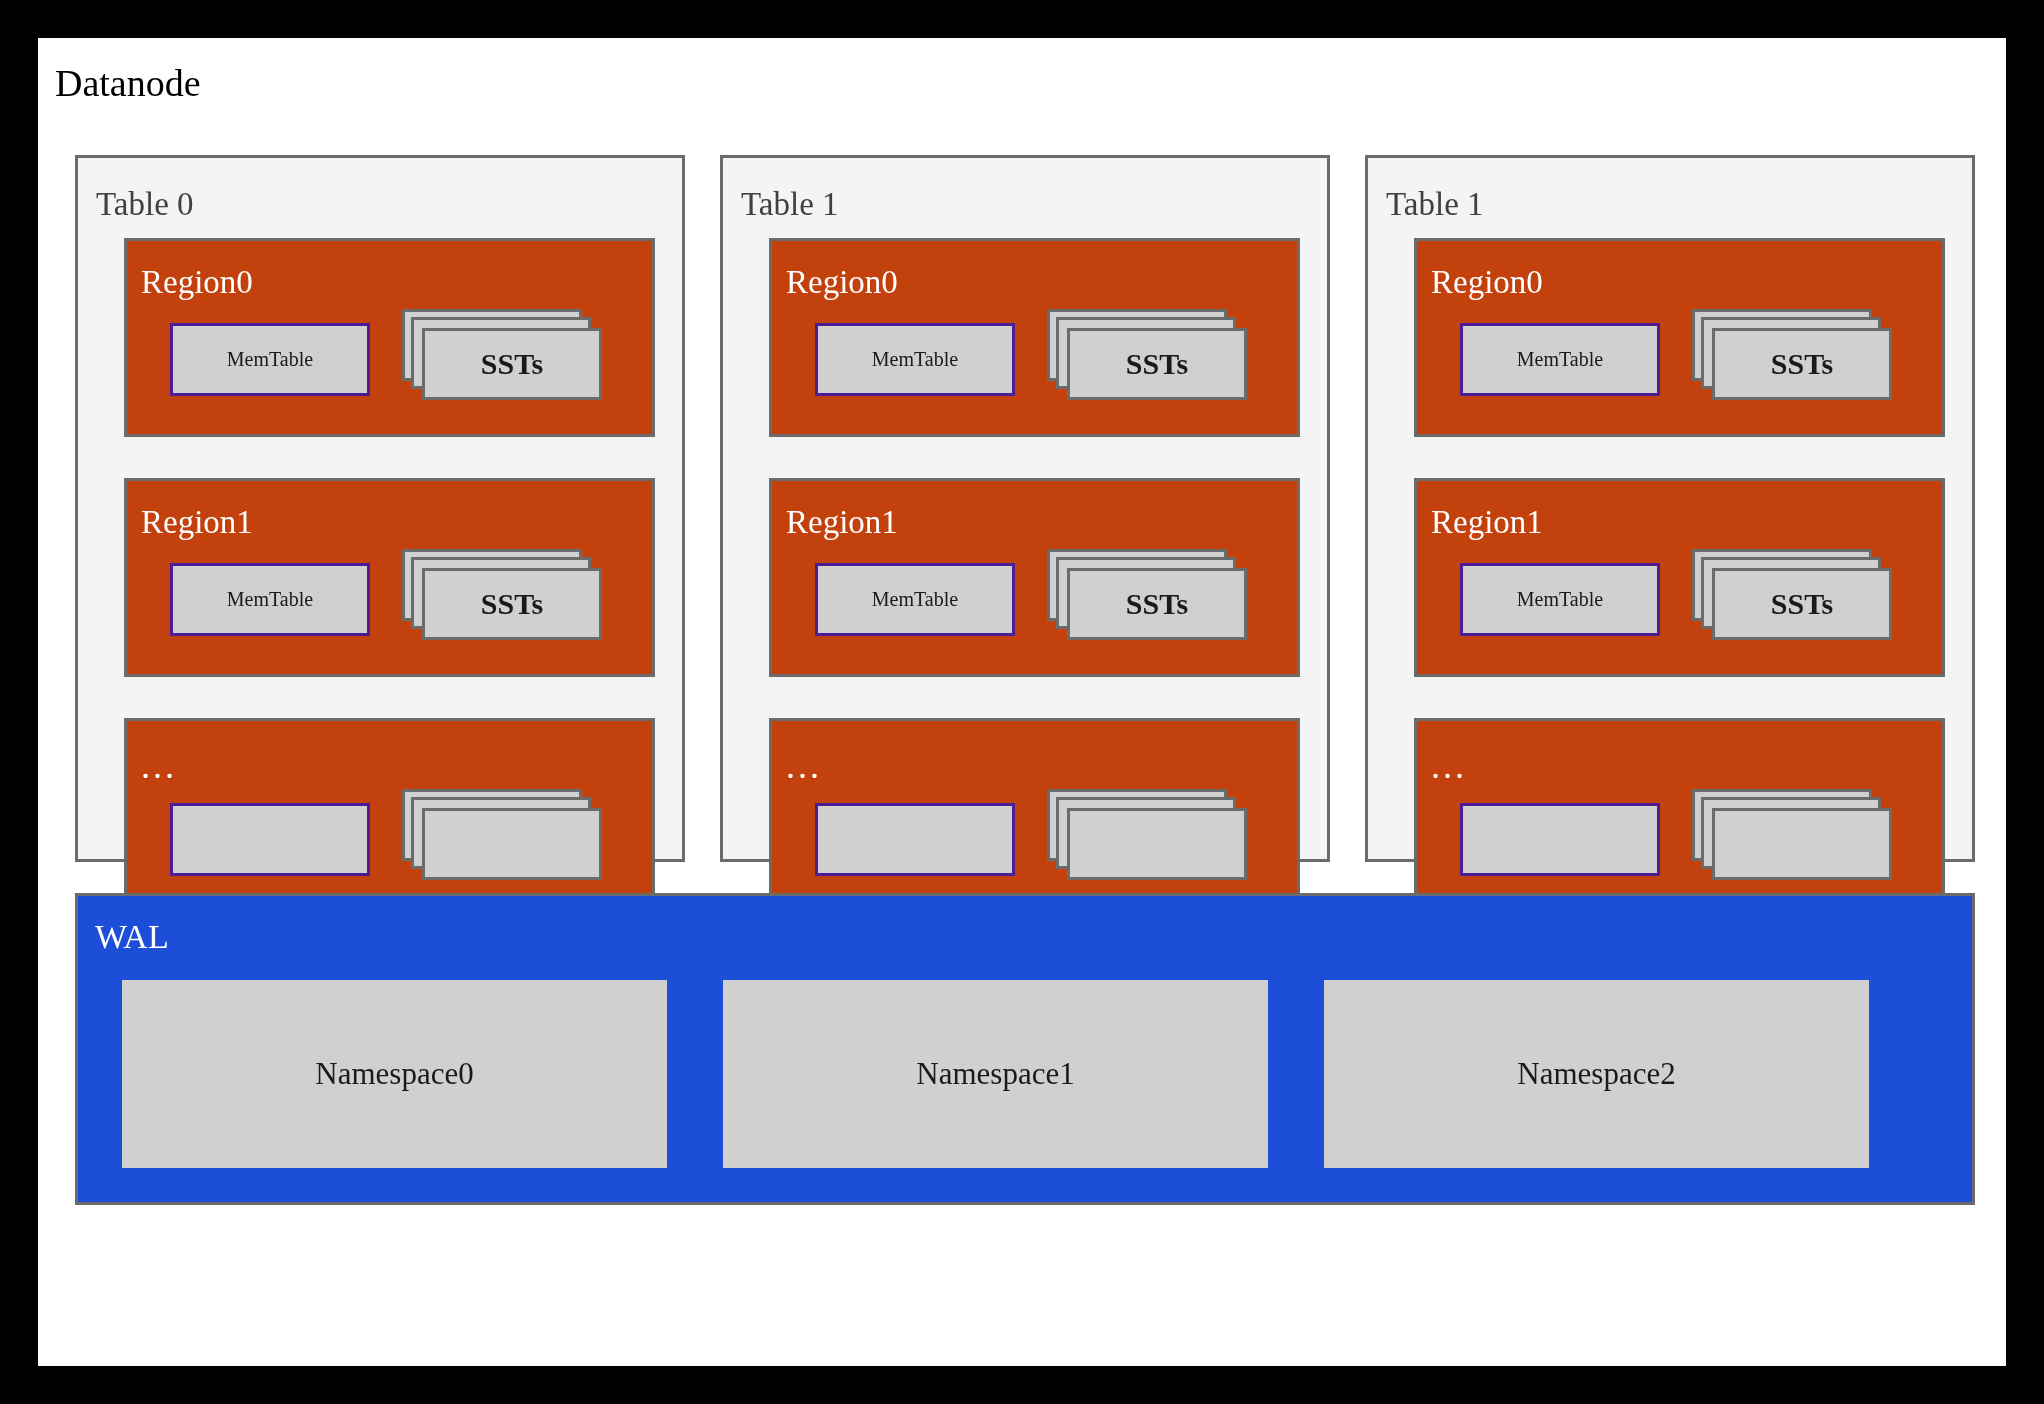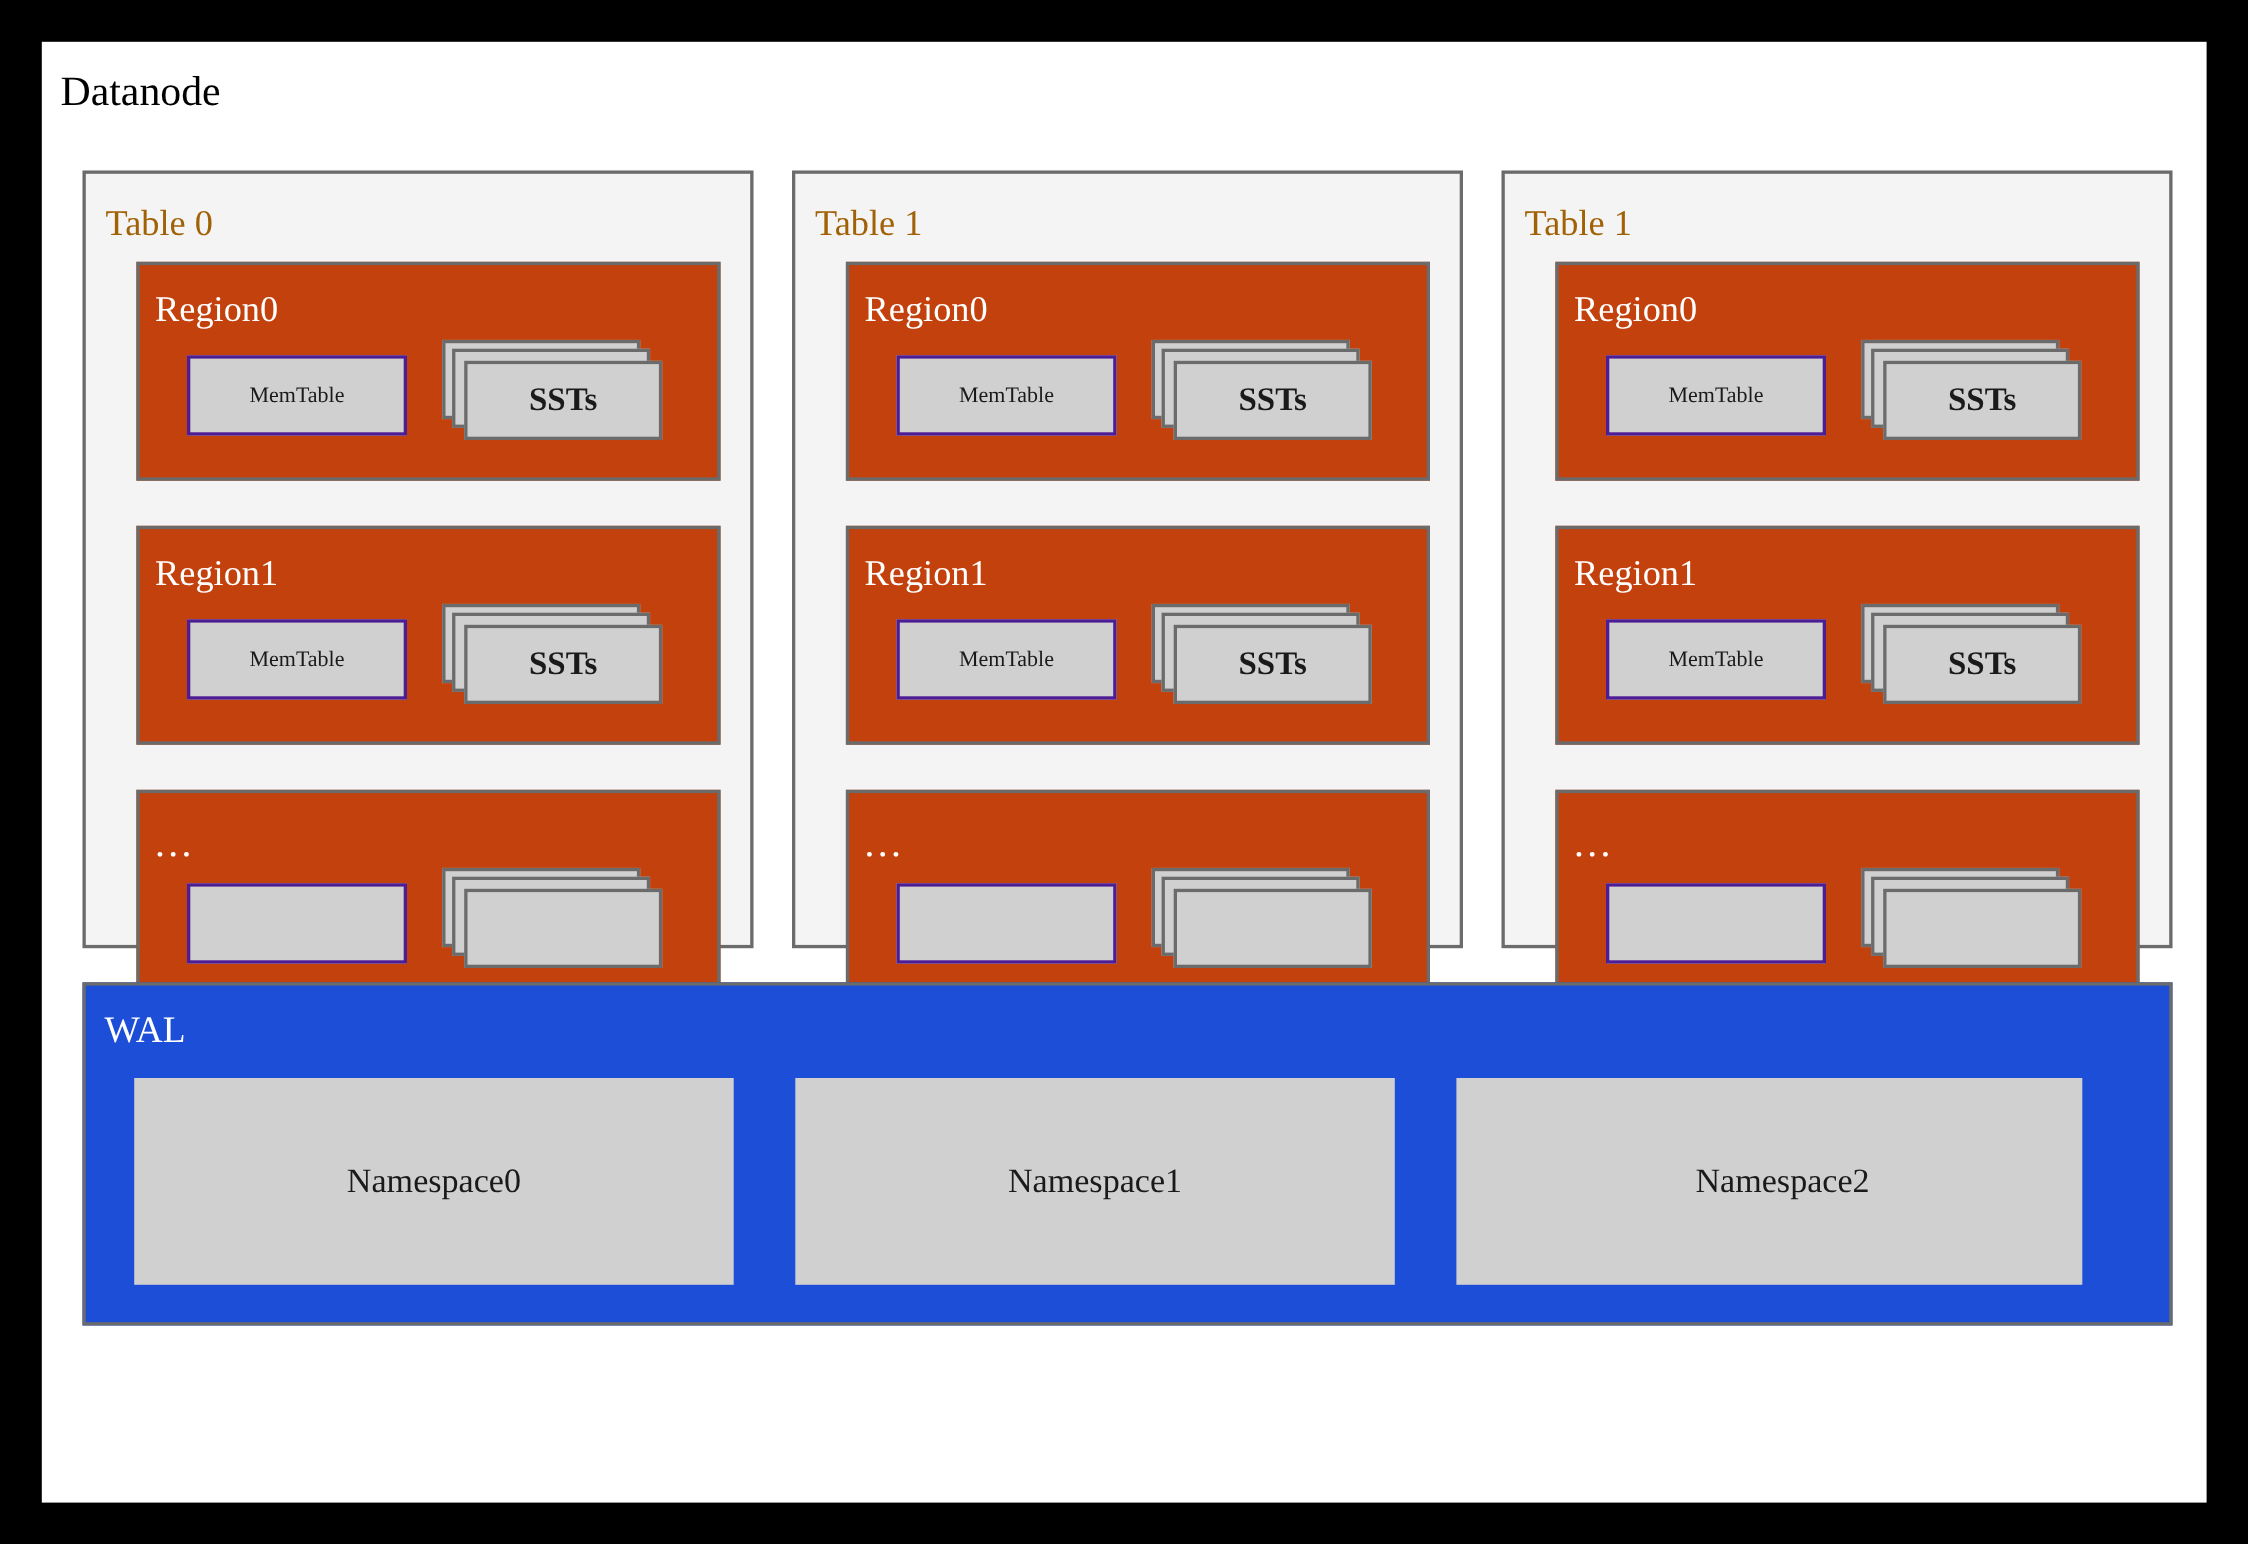--- a/index.html
+++ b/index.html
@@ -43,21 +43,21 @@
   }
   .table-panel.t0{left:0px;}
   .table-panel.t1{left:645px;}
   .table-panel.t2{left:1290px;}
 
   .table-label{
     position:absolute;
     left:18px;top:27px;
     font-size:33px;
     line-height:38px;
-    color:#a16207;
+    color:#404040;
     white-space:nowrap;
     text-align:center;
   }
   
   .region{
     position:absolute;
     left:46px;
     width:531px;height:199px;
     background:#c2410c;
     border:3px solid #6b6b6b;
@@ -148,21 +148,21 @@
     background:#d0d0d0;
     display:flex;
     align-items:center;
     justify-content:center;
     font-size:31px;
     color:#1a1a1a;
     white-space:nowrap;
   }
   .namespace.n0{left:44px;}
   .namespace.n1{left:645px;}
-  .namespace.n2{left:1246px;padding-left:24px;}
+  .namespace.n2{left:1246px;}
 </style>
 </head>
 <body>
 
 <div id="canvas">
 
   <div id="datanode-title">Datanode</div>
 
   <div id="tables-row">
 

